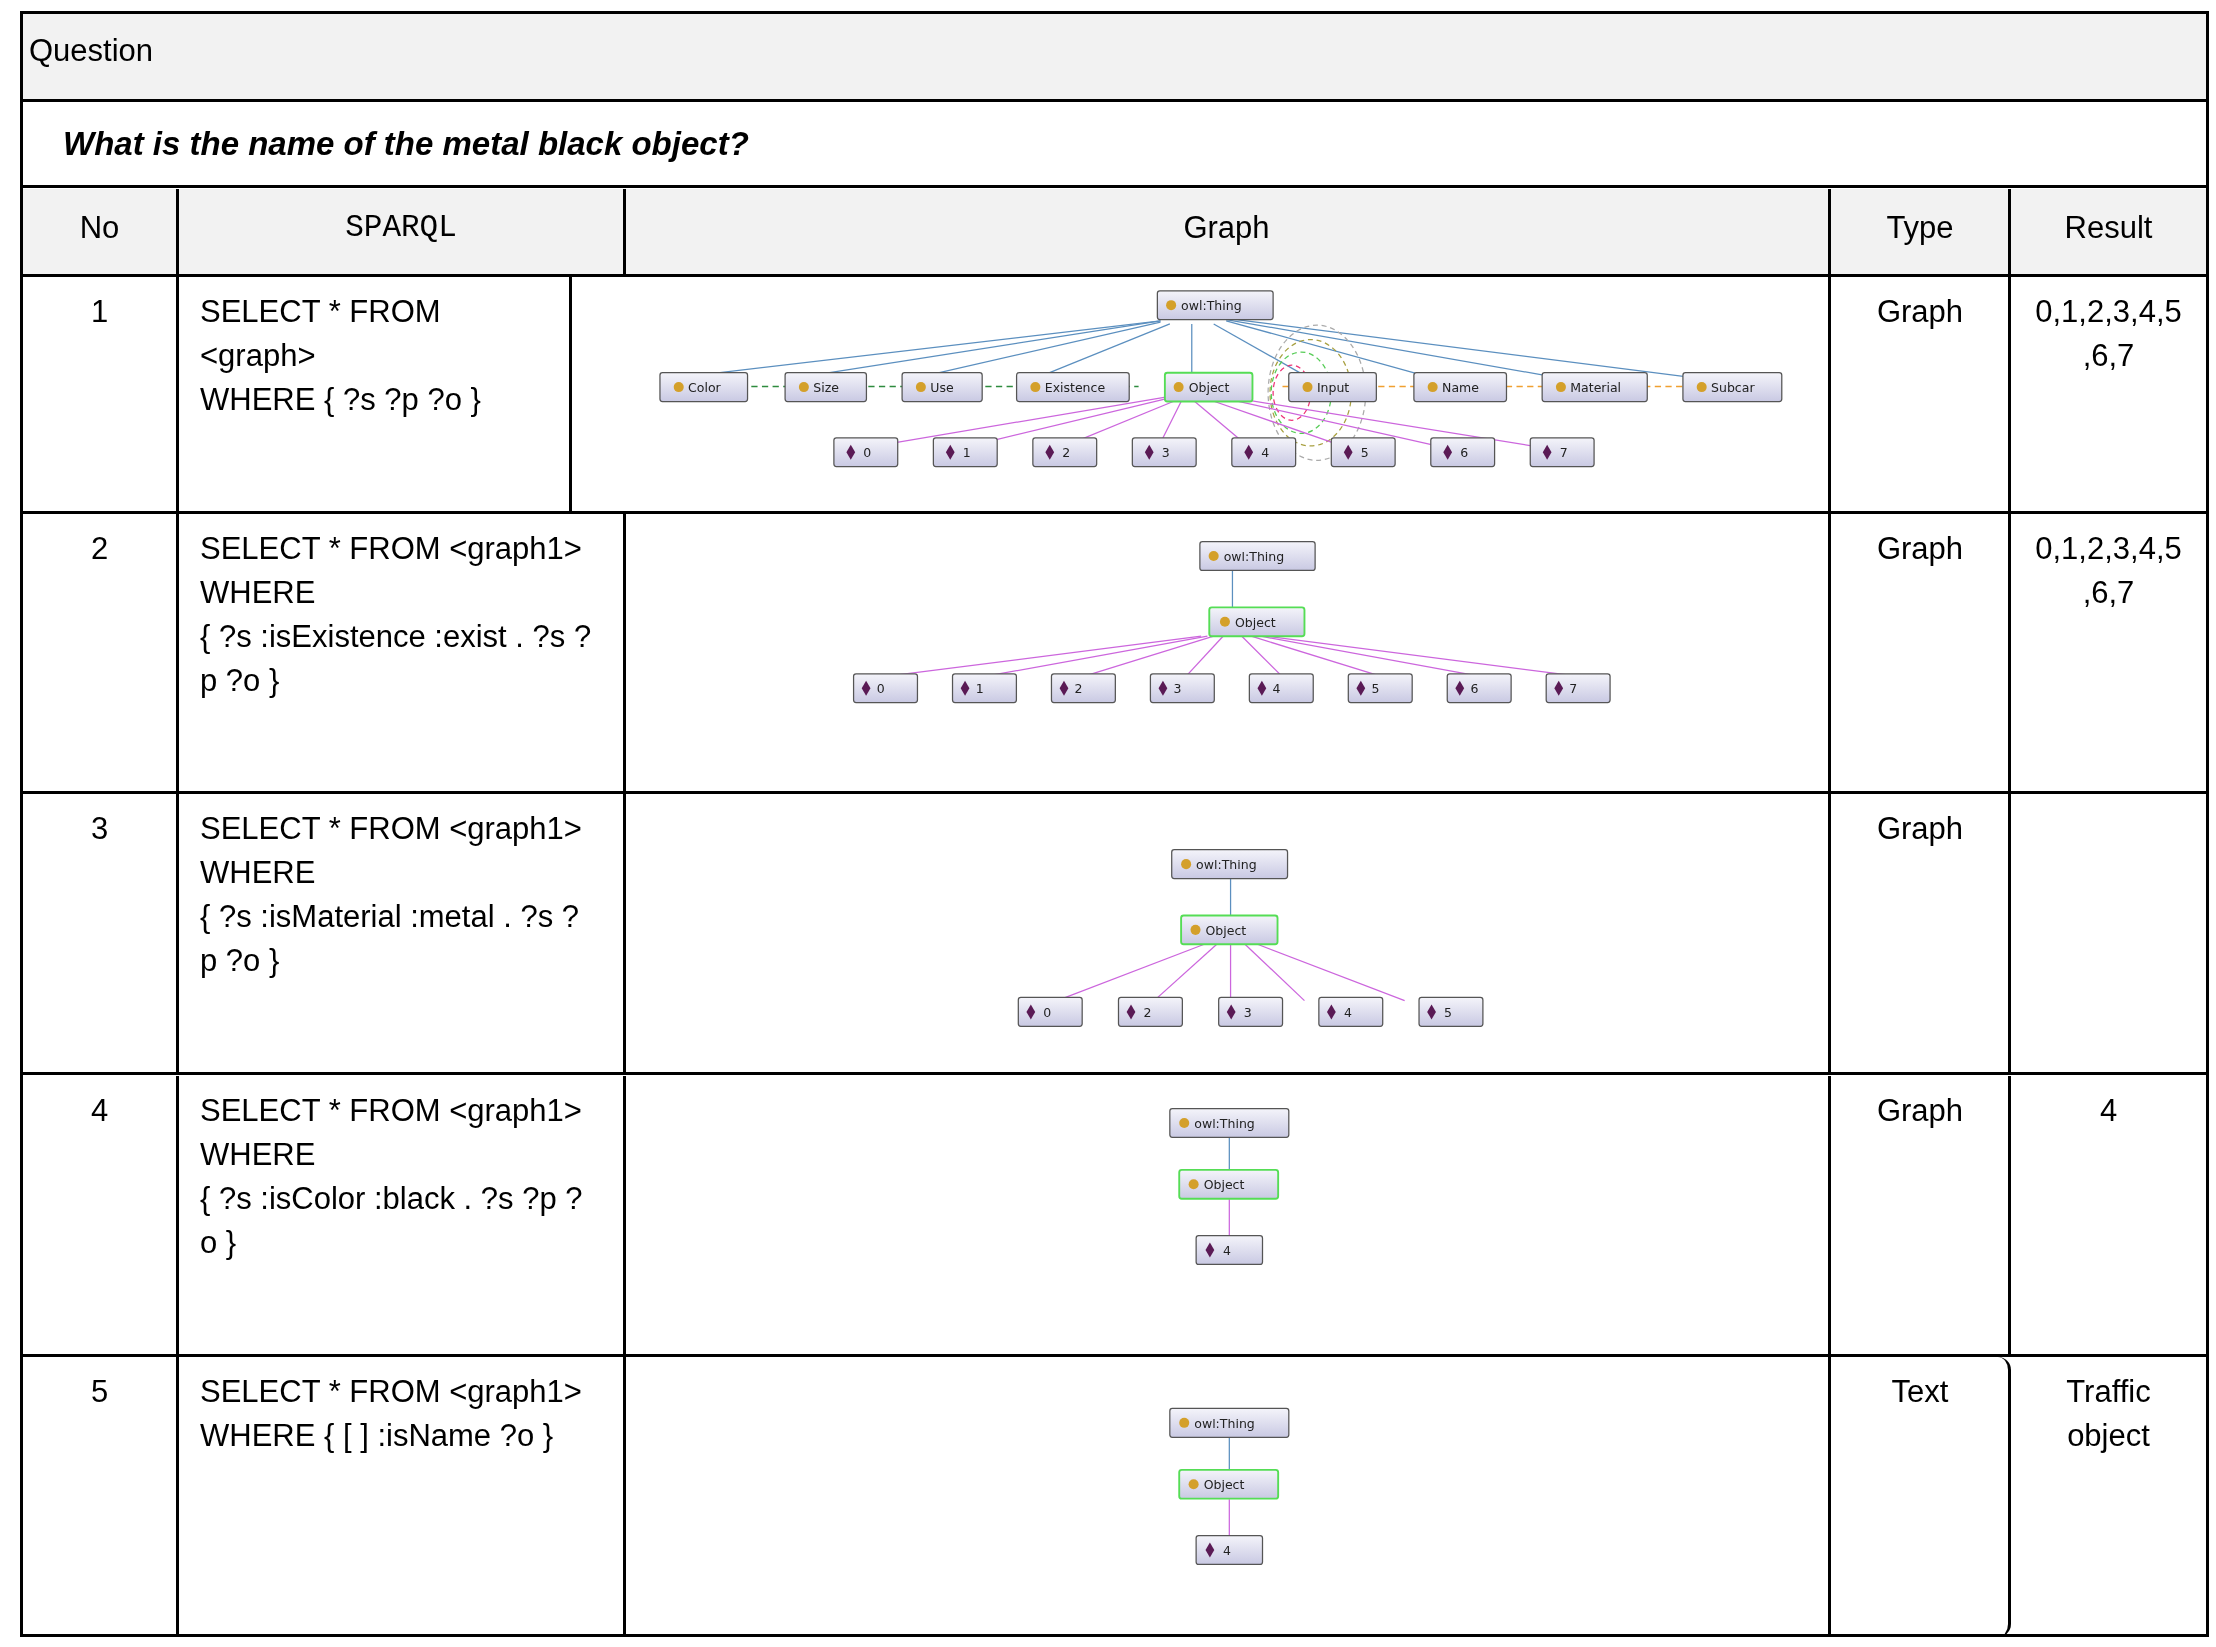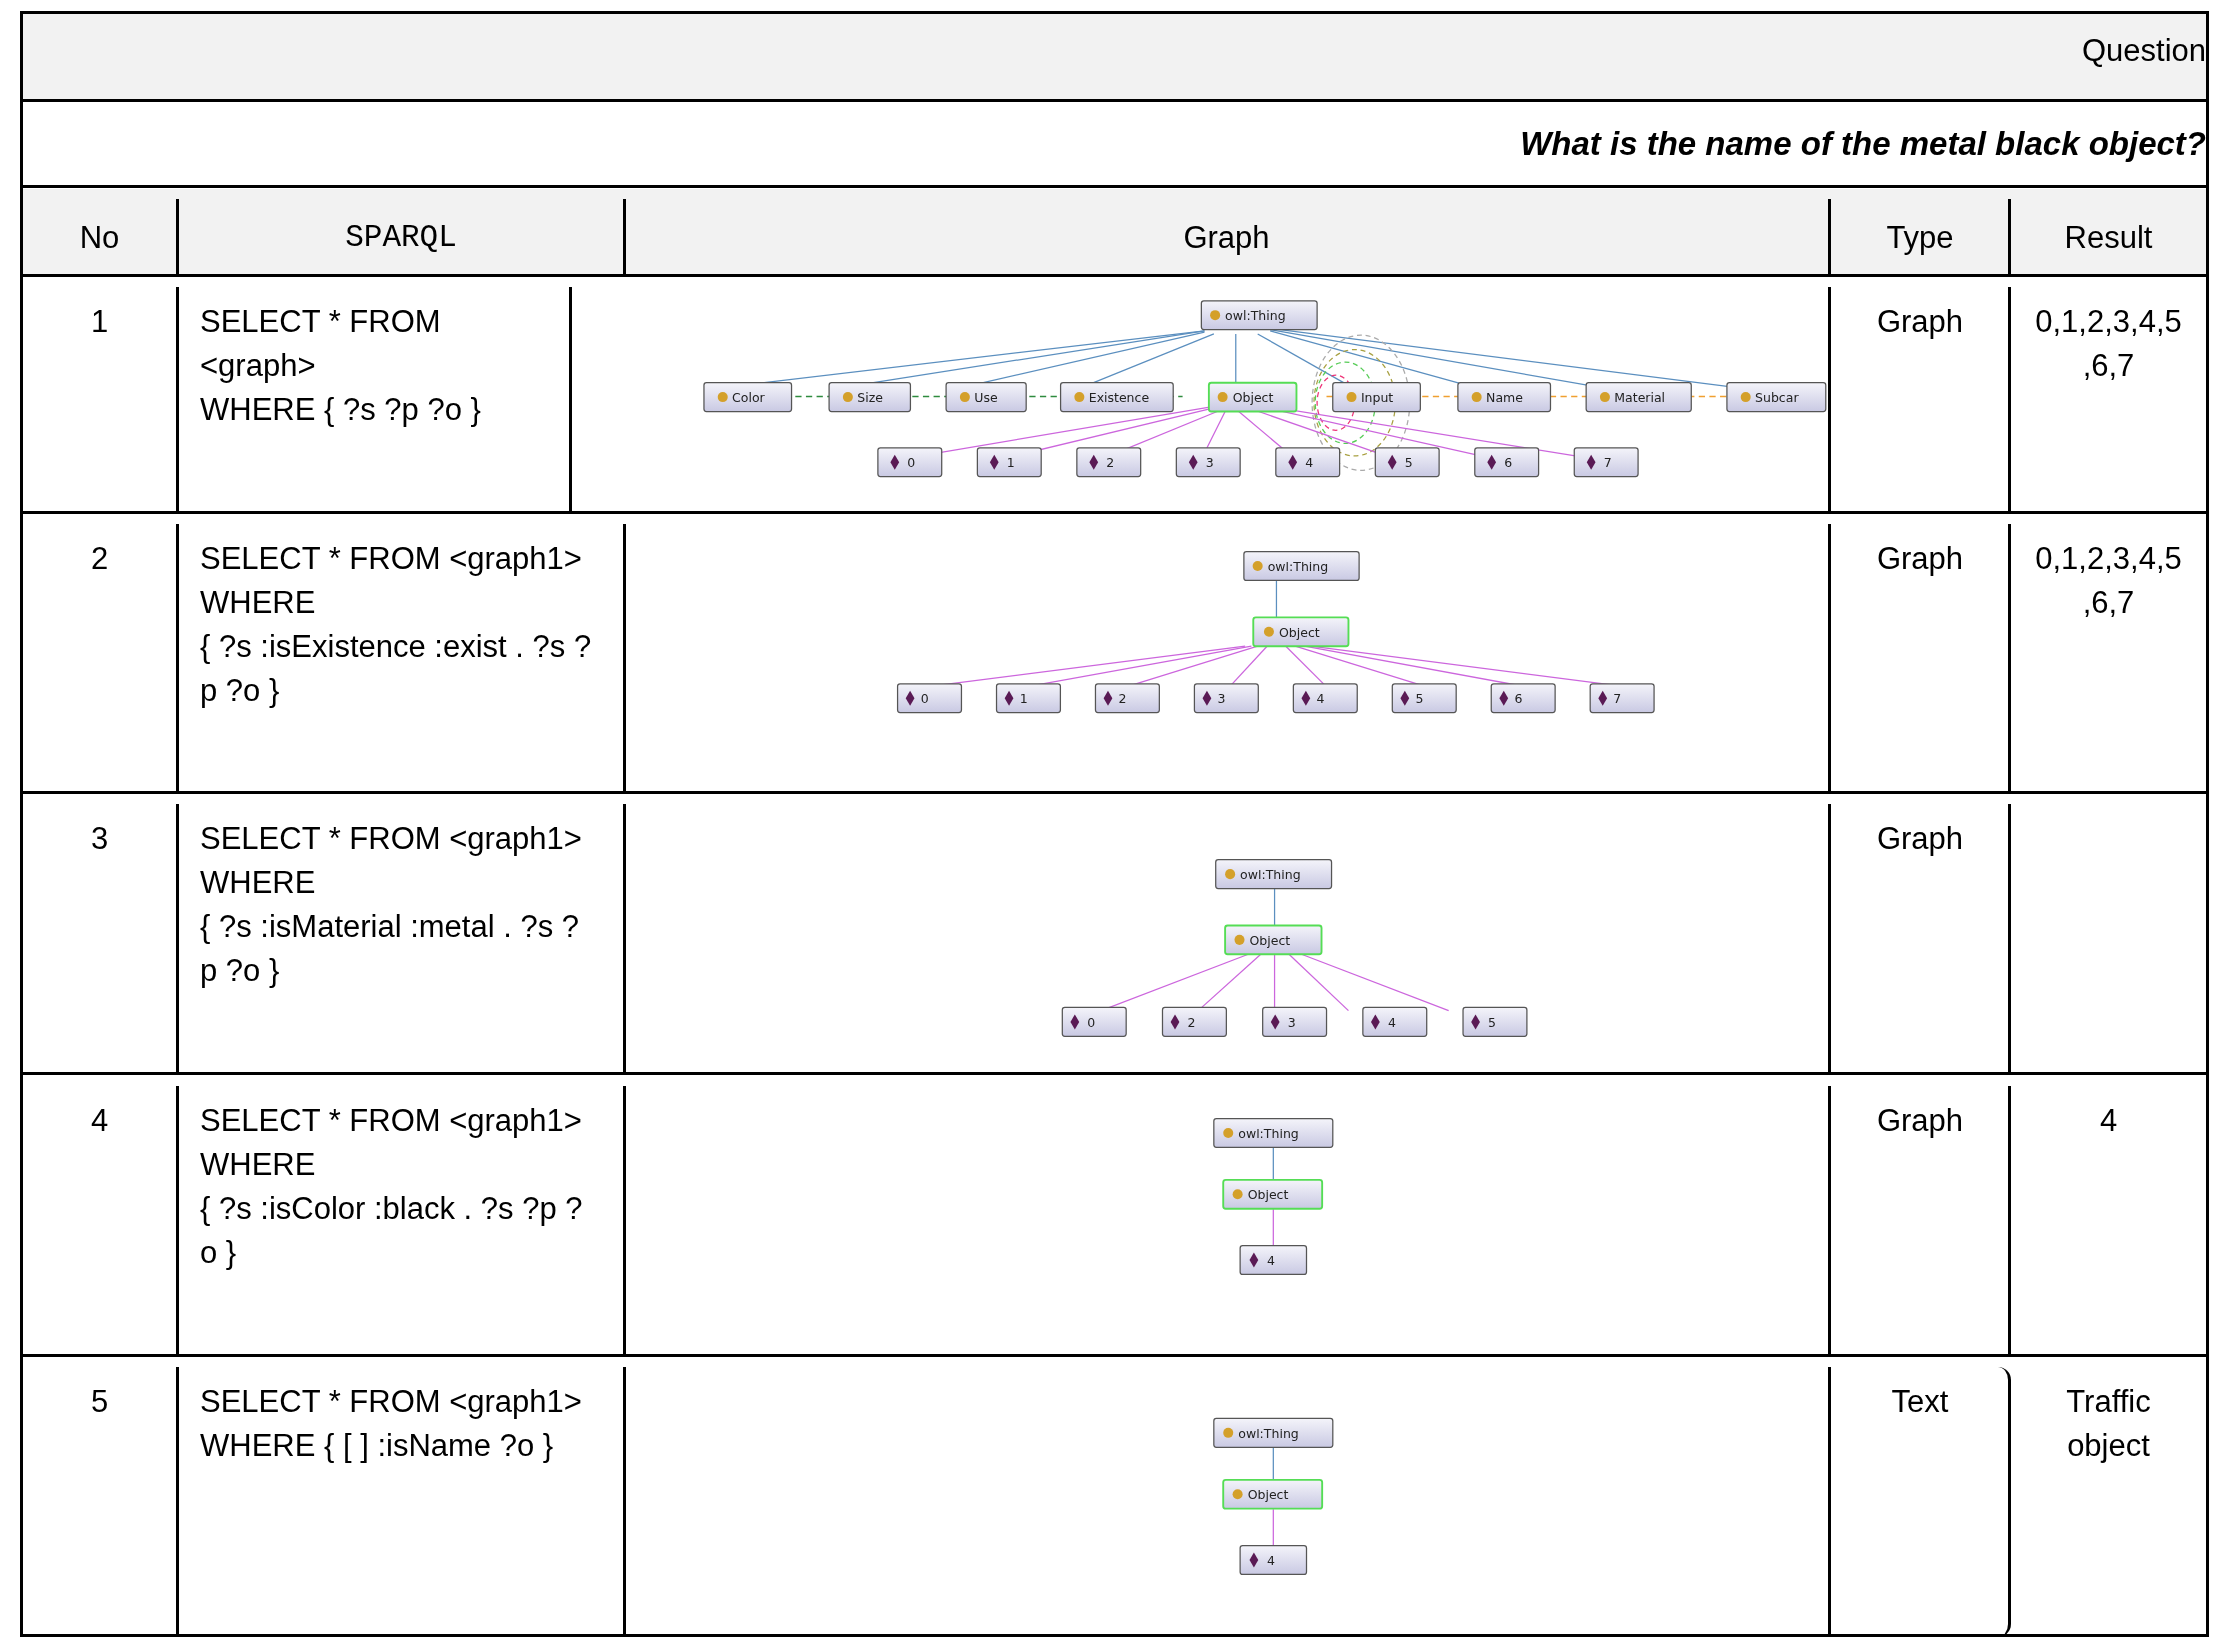--- a/index.html
+++ b/index.html
@@ -1,23 +1,23 @@
 <!DOCTYPE html>
 <html style="font-size:10px"><head>
 <meta charset="utf-8">
 <style>
   html,body{margin:0;padding:0;background:#ffffff;}
   body{width:2216px;height:1648px;position:relative;overflow:hidden;font-family:"Liberation Sans","DejaVu Sans",sans-serif;color:#000;}
   .tbl{position:absolute;left:20px;top:11.3px;width:2189px;height:1626px;border:3.1px solid #000;box-sizing:border-box;}
   .row{position:absolute;left:0;right:0;border-bottom:3.1px solid #000;box-sizing:border-box;}
   .row.last{border-bottom:none;}
   .gray{background:#f2f2f2;}
-  .cell{position:absolute;top:10px;bottom:0;box-sizing:border-box;border-right:3.1px solid #000;padding-left:44px;}
+  .cell{position:absolute;top:0;bottom:0;box-sizing:border-box;border-right:3.1px solid #000;}
   .cell.noborder{border-right:none;}
-  .center-text{position:absolute;left:6px;right:0;text-align:right;font-size:31px;}
+  .center-text{position:absolute;left:6px;right:0;text-align:left;font-size:31px;}
   .question{font-style:italic;font-weight:bold;font-size:33px;padding-left:34px;}
   .sparql{position:absolute;left:21px;top:12.5px;right:12.5px;font-size:31px;line-height:44px;white-space:pre-line;}
   .topc{position:absolute;left:0;right:0;top:12.5px;text-align:center;font-size:31px;line-height:44px;}
   svg text{font-family:"DejaVu Sans",sans-serif;}
 </style>
 </head>
 <body>
 
 <div class="tbl">
 

